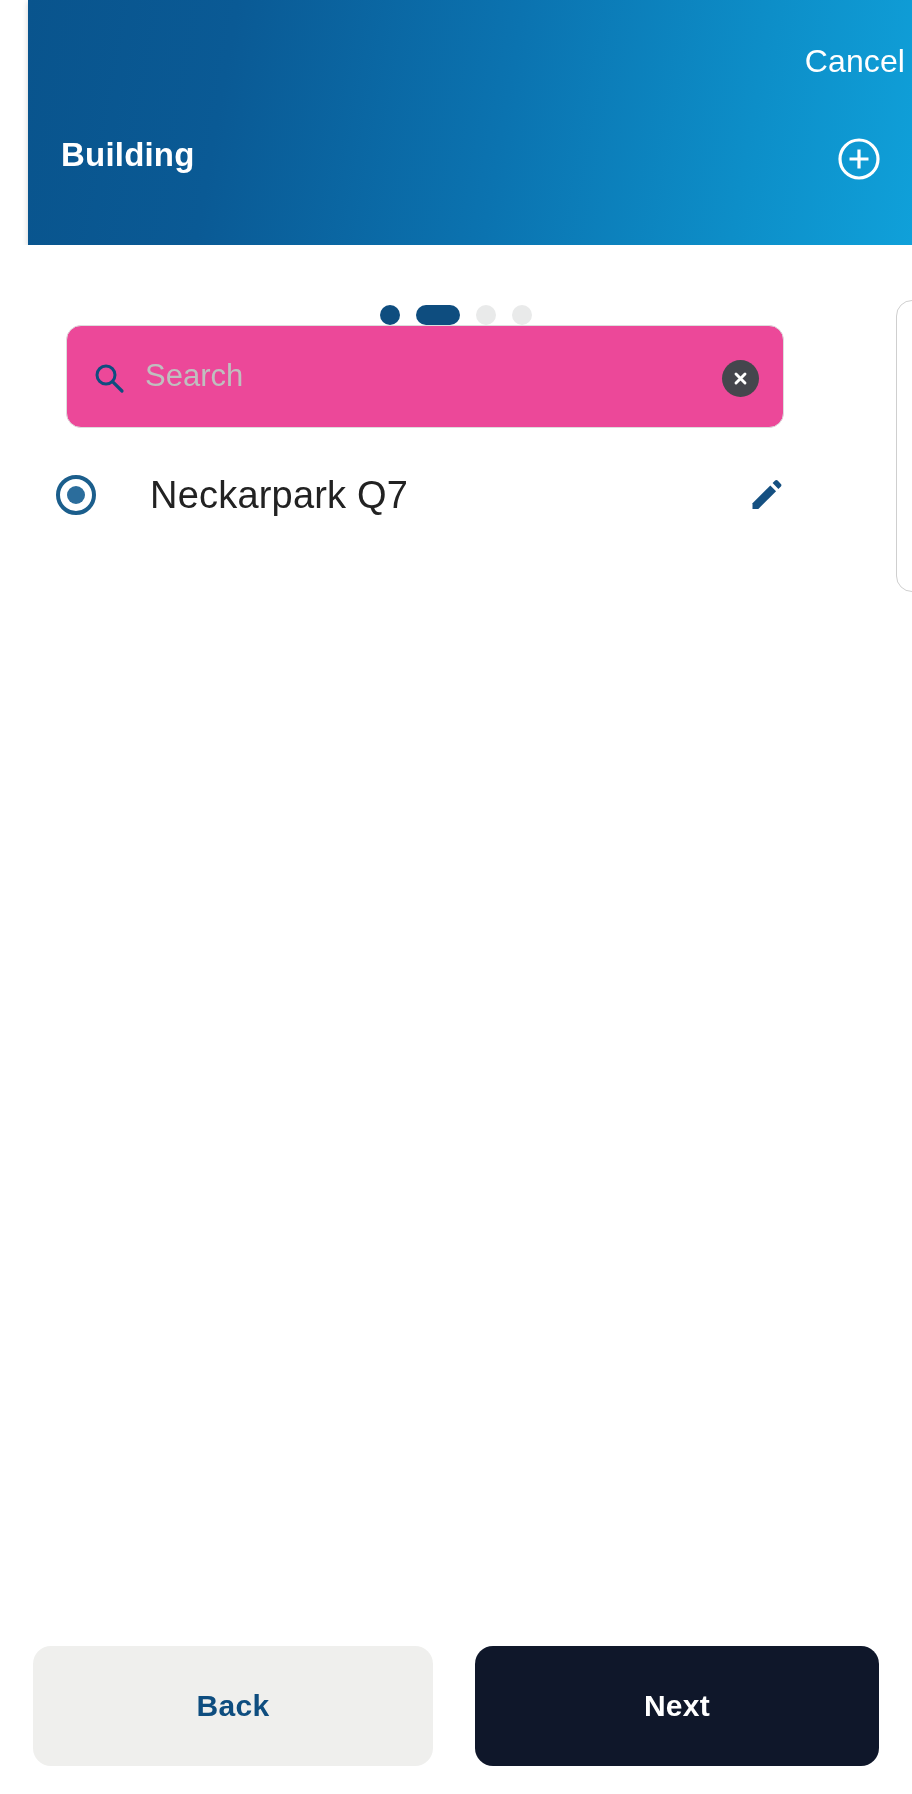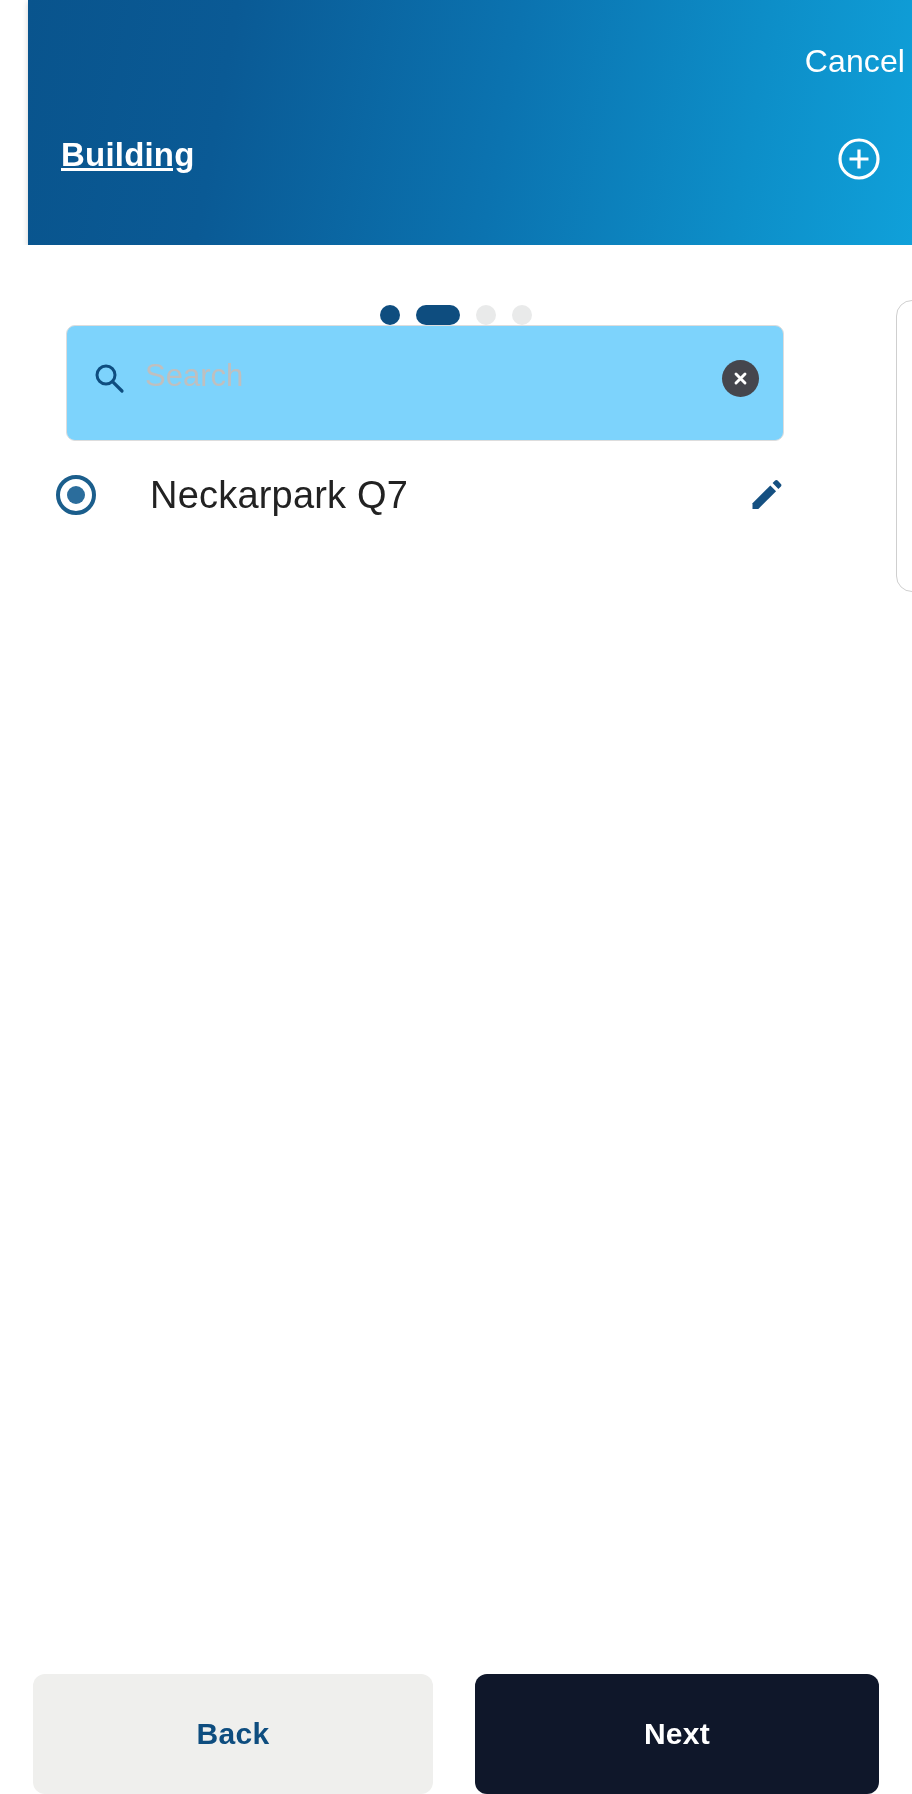--- a/index.html
+++ b/index.html
@@ -53,21 +53,20 @@
 
   .header-title {
     position: absolute;
     left: 33px;
     top: 133px;
     color: #ffffff;
     font-size: 33px;
     font-weight: bold;
     letter-spacing: 0.2px;
     line-height: 44px;
-    text-decoration: underline;
   }
 
   .add-button {
     position: absolute;
     right: 58px;
     top: 136px;
     width: 46px;
     height: 46px;
     cursor: pointer;
     display: flex;
@@ -135,24 +134,24 @@
     background: #ffffff;
     box-sizing: border-box;
   }
 
   
   .search-field {
     position: absolute;
     left: 33px;
     top: 80px;
     width: 718px;
-    height: 116px;
+    height: 103px;
     border: 1.5px solid #dddddd;
-    border-radius: 9px;
-    background: #7dd3fc;
+    border-radius: 15px;
+    background: #ec4899;
     box-sizing: border-box;
     display: flex;
     align-items: center;
   }
   .search-icon {
     position: absolute;
     left: 26px;
     top: 36px;
     width: 32px;
     height: 32px;
@@ -261,28 +260,27 @@
     left: 0;
     bottom: 0;
     width: 912px;
     height: 176px;
     background: #ffffff;
   }
   .footer-btn {
     position: absolute;
     top: 28px;
     height: 120px;
-    border-radius: 12px;
+    border-radius: 18px;
     border: none;
     font-size: 30px;
     font-weight: bold;
     font-family: "Liberation Sans", sans-serif;
     cursor: pointer;
     letter-spacing: 0.3px;
-    margin-top: 28px;
   }
   .btn-back {
     left: 33px;
     width: 400px;
     background: #efefed;
     color: #0e4d7f;
   }
   .btn-next {
     left: 475px;
     width: 404px;

